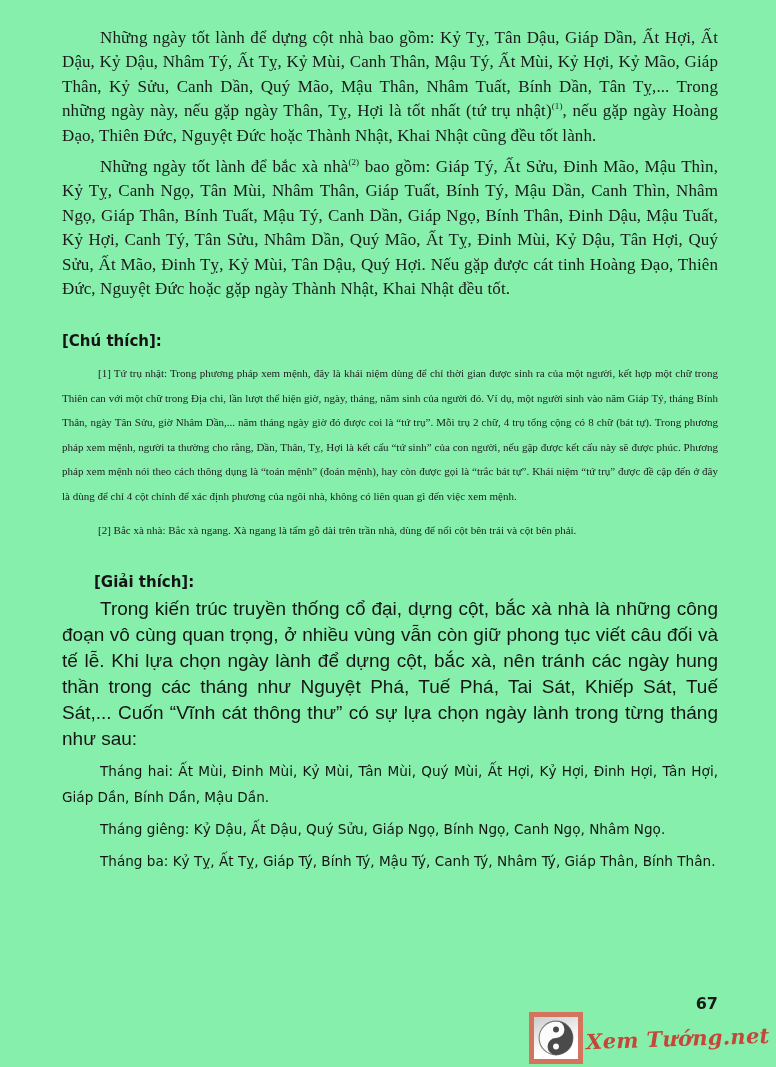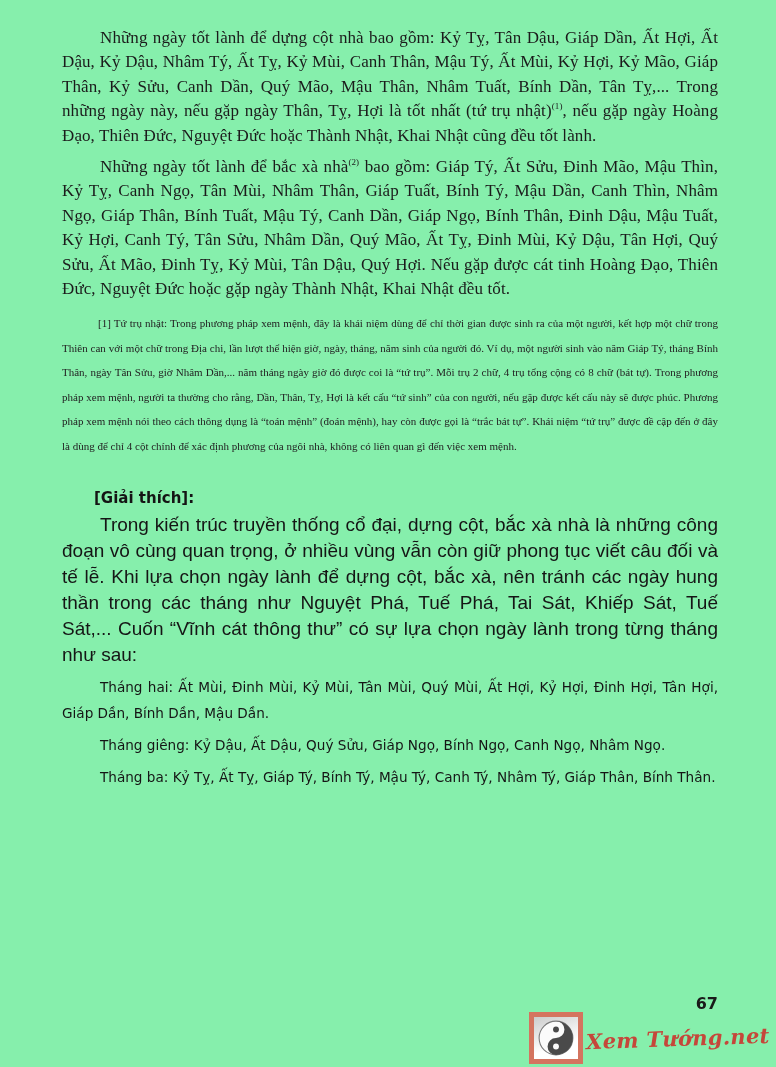--- a/index.html
+++ b/index.html
@@ -117,22 +117,24 @@
 </head>
 <body>
 
 <div class="page">
   <div class="content">
 
     <p class="body-para"><span>Những ngày tốt lành để dựng cột nhà bao gồm: Kỷ Tỵ, Tân Dậu, Giáp Dần, Ất Hợi, Ất Dậu, Kỷ Dậu, Nhâm Tý, Ất Tỵ, Kỷ Mùi, Canh Thân, Mậu Tý, Ất Mùi, Kỷ Hợi, Kỷ Mão, Giáp Thân, Kỷ Sửu, Canh Dần, Quý Mão, Mậu Thân, Nhâm Tuất, Bính Dần, Tân Tỵ,... Trong những ngày này, nếu gặp ngày Thân, Tỵ, Hợi là tốt nhất (tứ trụ nhật)</span><sup>(1)</sup><span>, nếu gặp ngày Hoàng Đạo, Thiên Đức, Nguyệt Đức hoặc Thành Nhật, Khai Nhật cũng đều tốt lành.</span></p>
 
     <p class="body-para"><span>Những ngày tốt lành để bắc xà nhà</span><sup>(2)</sup><span> bao gồm: Giáp Tý, Ất Sửu, Đinh Mão, Mậu Thìn, Kỷ Tỵ, Canh Ngọ, Tân Mùi, Nhâm Thân, Giáp Tuất, Bính Tý, Mậu Dần, Canh Thìn, Nhâm Ngọ, Giáp Thân, Bính Tuất, Mậu Tý, Canh Dần, Giáp Ngọ, Bính Thân, Đinh Dậu, Mậu Tuất, Kỷ Hợi, Canh Tý, Tân Sửu, Nhâm Dần, Quý Mão, Ất Tỵ, Đinh Mùi, Kỷ Dậu, Tân Hợi, Quý Sửu, Ất Mão, Đinh Tỵ, Kỷ Mùi, Tân Dậu, Quý Hợi. Nếu gặp được cát tinh Hoàng Đạo, Thiên Đức, Nguyệt Đức hoặc gặp ngày Thành Nhật, Khai Nhật đều tốt.</span></p>
 
+    <p class="section-heading heading-notes">[Chú thích]:</p>
 
     <p class="note note-first">[1] Tứ trụ nhật: Trong phương pháp xem mệnh, đây là khái niệm dùng để chỉ thời gian được sinh ra của một người, kết hợp một chữ trong Thiên can với một chữ trong Địa chi, lần lượt thể hiện giờ, ngày, tháng, năm sinh của người đó. Ví dụ, một người sinh vào năm Giáp Tý, tháng Bính Thân, ngày Tân Sửu, giờ Nhâm Dần,... năm tháng ngày giờ đó được coi là “tứ trụ”. Mỗi trụ 2 chữ, 4 trụ tổng cộng có 8 chữ (bát tự). Trong phương pháp xem mệnh, người ta thường cho rằng, Dần, Thân, Tỵ, Hợi là kết cấu “tứ sinh” của con người, nếu gặp được kết cấu này sẽ được phúc. Phương pháp xem mệnh nói theo cách thông dụng là “toán mệnh” (đoán mệnh), hay còn được gọi là “trắc bát tự”. Khái niệm “tứ trụ” được đề cập đến ở đây là dùng để chỉ 4 cột chính để xác định phương của ngôi nhà, không có liên quan gì đến việc xem mệnh.</p>
+    <p class="note note-second">[2] Bắc xà nhà: Bắc xà ngang. Xà ngang là tấm gỗ dài trên trần nhà, dùng để nối cột bên trái và cột bên phải.</p>
 
     <p class="section-heading heading-expl">[Giải thích]:</p>
 
     <p class="expl-para">Trong kiến trúc truyền thống cổ đại, dựng cột, bắc xà nhà là những công đoạn vô cùng quan trọng, ở nhiều vùng vẫn còn giữ phong tục viết câu đối và tế lễ. Khi lựa chọn ngày lành để dựng cột, bắc xà, nên tránh các ngày hung thần trong các tháng như Nguyệt Phá, Tuế Phá, Tai Sát, Khiếp Sát, Tuế Sát,... Cuốn “Vĩnh cát thông thư” có sự lựa chọn ngày lành trong từng tháng như sau:</p>
 
     <p class="month-line">Tháng hai: Ất Mùi, Đinh Mùi, Kỷ Mùi, Tân Mùi, Quý Mùi, Ất Hợi, Kỷ Hợi, Đinh Hợi, Tân Hợi, Giáp Dần, Bính Dần, Mậu Dần.</p>
     <p class="month-line">Tháng giêng: Kỷ Dậu, Ất Dậu, Quý Sửu, Giáp Ngọ, Bính Ngọ, Canh Ngọ, Nhâm Ngọ.</p>
     <p class="month-line">Tháng ba: Kỷ Tỵ, Ất Tỵ, Giáp Tý, Bính Tý, Mậu Tý, Canh Tý, Nhâm Tý, Giáp Thân, Bính Thân.</p>
 
   </div>

